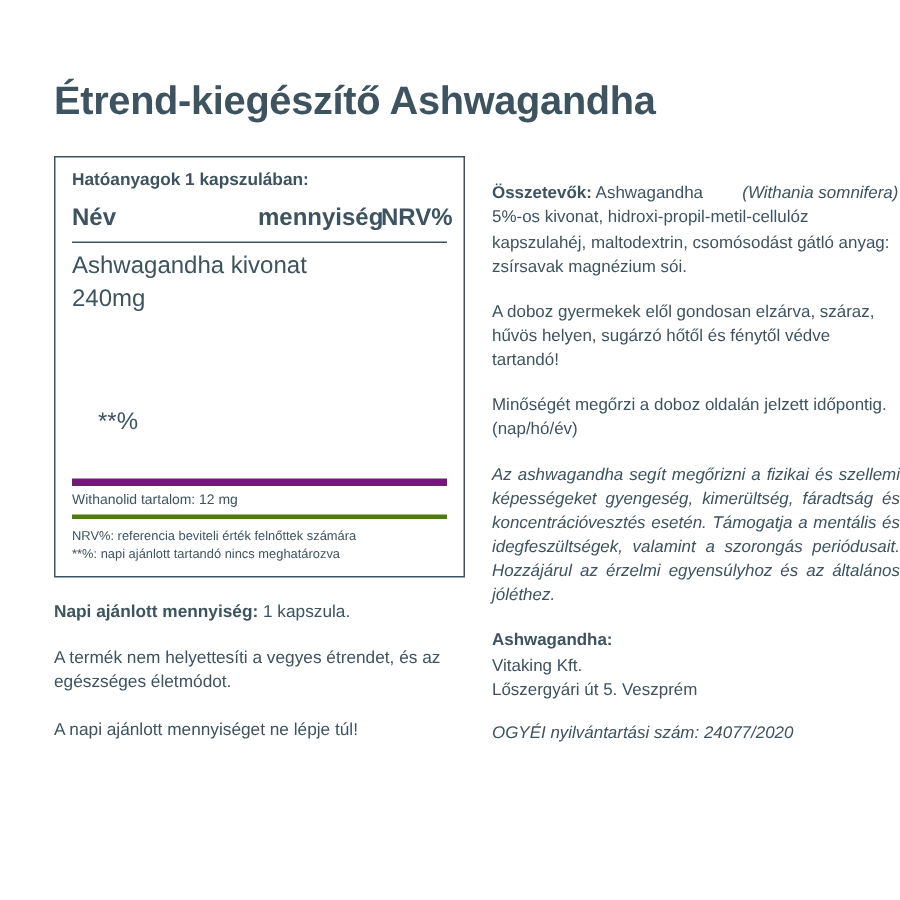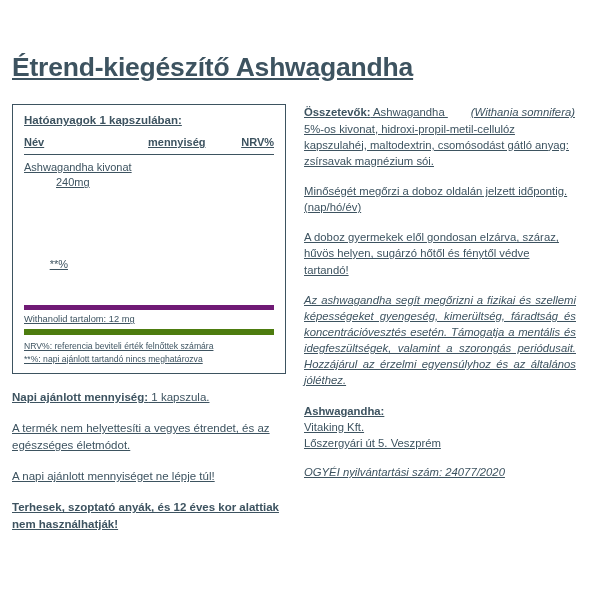--- a/index.html
+++ b/index.html
@@ -12,35 +12,34 @@
     background: #ffffff;
     font-family: "Liberation Sans", sans-serif;
     color: #3d5360;
     overflow: hidden;
   }
   .label {
     position: relative;
     width: 600px;
     height: 444px;
     box-sizing: border-box;
-    padding: 52px 28px 0 12px;
-    text-decoration: underline;
+    padding: 52px 28px 0 36px;
   }
   .title {
     font-size: 26.5px;
     font-weight: bold;
     letter-spacing: -0.2px;
     color: #3d5360;
     margin: 0 0 22px 0;
     line-height: 1.15;
   }
   .columns {
     display: flex;
     gap: 18px;
-    align-items: flex-start;
+    align-items: flex-end;
   }
   .col-left {
     width: 274px;
     flex: 0 0 274px;
   }
   .col-right {
     width: 272px;
     flex: 0 0 272px;
   }
 
@@ -51,40 +50,40 @@
     box-sizing: border-box;
   }
   .table-title {
     font-size: 11.5px;
     font-weight: bold;
     margin-bottom: 9px;
     color: #3d5360;
   }
   .t-row {
     display: flex;
-    font-size: 11px;
+    font-size: 16px;
     line-height: 1.35;
   }
   .t-head {
     font-weight: bold;
     border-bottom: 1px solid #3d5360;
     padding-bottom: 4px;
   }
   .t-body {
     border-bottom: 5px solid #701a75;
     padding: 5px 0 4px 0;
     flex-direction: column;
   }
   .c-name { flex: 1 1 auto; }
-  .c-amount { width: 82px; flex: 0 0 82px; margin-left: 32px; }
+  .c-amount { width: 82px; flex: 0 0 82px; }
   .c-nrv { width: 44px; flex: 0 0 44px; text-align: right; }
   .t-sub {
     font-size: 9.3px;
     padding: 4px 0 5px 0;
-    border-bottom: 6px solid #4d7c0f;
+    border-bottom: 3px solid #4d7c0f;
   }
   .t-foot {
     font-size: 8.6px;
     line-height: 1.45;
     padding-top: 5px;
   }
 
   
   .netto {
     margin-top: 17px;
@@ -158,31 +157,30 @@
         </div>
       </div>
 
 
       <div class="para"><span class="lead">Napi ajánlott mennyiség:</span><span> 1 kapszula.</span></div>
 
       <div class="para">A termék nem helyettesíti a vegyes étrendet, és az egészséges életmódot.</div>
 
       <div class="para">A napi ajánlott mennyiséget ne lépje túl!</div>
 
-      <div class="para bold">Terhesek, szoptató anyák, és 12 éves kor alattiak nem használhatják!</div>
 
     </div>
 
     <div class="col-right">
 
       <p class="r-para"><b>Összetevők:</b><span> Ashwagandha </span><i>(Withania somnifera)</i><span> 5%-os kivonat, hidroxi-propil-metil-cellulóz kapszulahéj, maltodextrin, csomósodást gátló anyag: zsírsavak magnézium sói.</span></p>
 
+      <p class="r-para">A doboz gyermekek elől gondosan elzárva, száraz, hűvös helyen, sugárzó hőtől és fénytől védve tartandó!</p>
+
       <p class="r-para">Minőségét megőrzi a doboz oldalán jelzett időpontig. (nap/hó/év)</p>
-
-      <p class="r-para">A doboz gyermekek elől gondosan elzárva, száraz, hűvös helyen, sugárzó hőtől és fénytől védve tartandó!</p>
 
       <p class="r-italic">Az ashwagandha segít megőrizni a fizikai és szellemi képességeket gyengeség, kimerültség, fáradtság és koncentrációvesztés esetén. Támogatja a mentális és idegfeszültségek, valamint a szorongás periódusait. Hozzájárul az érzelmi egyensúlyhoz és az általános jóléthez.</p>
 
       <div class="r-para">
         <div class="addr-title">Ashwagandha:</div>
         <div class="addr-line">Vitaking Kft.</div>
         <div class="addr-line">Lőszergyári út 5. Veszprém</div>
       </div>
 
       <div class="r-reg">OGYÉI nyilvántartási szám: 24077/2020</div>

